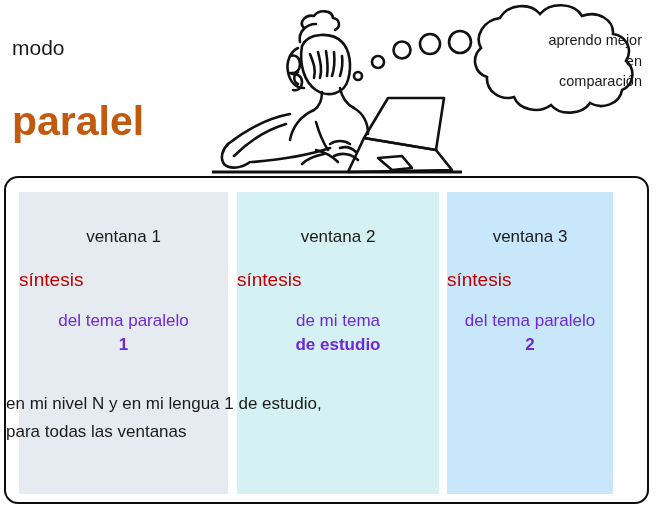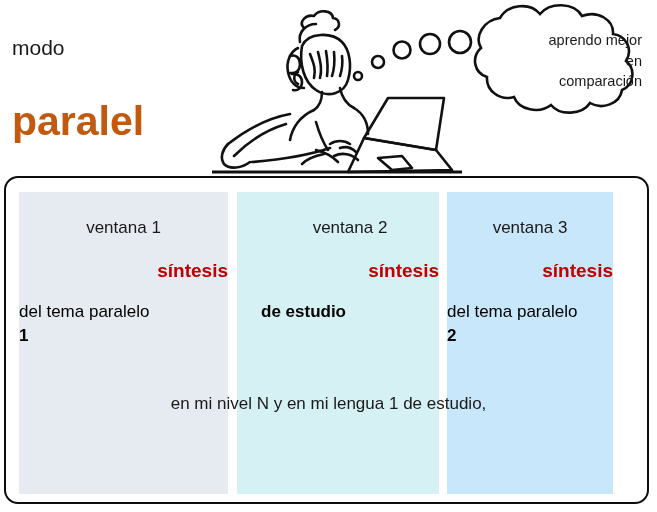--- a/index.html
+++ b/index.html
@@ -77,55 +77,55 @@
   }
 
   .column {
     position: absolute;
     top: 14px;
     height: 302px;
     box-sizing: border-box;
     padding-top: 26px;
   }
   #column-1 { left: 13px;  width: 209px; background: #e6ebf1; }
-  #column-2 { left: 231px; width: 202px; background: #d5f1f3; padding-left: 24px; }
+  #column-2 { left: 231px; width: 202px; background: #d5f1f3; }
   #column-3 { left: 441px; width: 166px; background: #c8e7fa; }
 
   .col-title {
     text-align: center;
     font-size: 17px;
     color: #1a1a1a;
     margin-bottom: 22px;
     font-weight: 400;
+    margin-top: 9px;
   }
   .col-sintesis {
-    text-align: right;
+    text-align: left;
     font-size: 19px;
-    font-weight: bold;
+    font-weight: normal;
     color: #c00000;
     margin-bottom: 18px;
   }
   .col-desc {
-    text-align: left;
+    text-align: center;
     font-size: 17px;
-    color: #000000;
+    color: #6d28d9;
     line-height: 1.42;
   }
   .col-desc .num {
     font-weight: bold;
     display: block;
   }
 
   
   #footer-text {
     position: absolute;
     left: 0;
     top: 212px;
     width: 645px;
-    text-align: center;
     font-size: 17px;
     line-height: 1.65;
     color: #1a1a1a;
     pointer-events: none;
   }
   #footer-text .line { display: block; }
 </style>
 </head>
 <body>
 
@@ -221,30 +221,32 @@
     <div class="col-desc">
       <span>del tema paralelo</span>
       <span class="num">1</span>
     </div>
   </div>
 
   <div class="column" id="column-2">
     <div class="col-title">ventana 2</div>
     <div class="col-sintesis">síntesis</div>
     <div class="col-desc">
+      <span>de mi tema</span>
       <span class="num" style="font-weight:700">de estudio</span>
     </div>
   </div>
 
   <div class="column" id="column-3">
     <div class="col-title">ventana 3</div>
     <div class="col-sintesis">síntesis</div>
     <div class="col-desc">
       <span>del tema paralelo</span>
       <span class="num">2</span>
     </div>
   </div>
 
   <div id="footer-text">
     <span class="line">en mi nivel N  y en mi lengua 1 de estudio,</span>
+    <span class="line">para todas las ventanas</span>
   </div>
 
 </div>
 
 </body></html>

